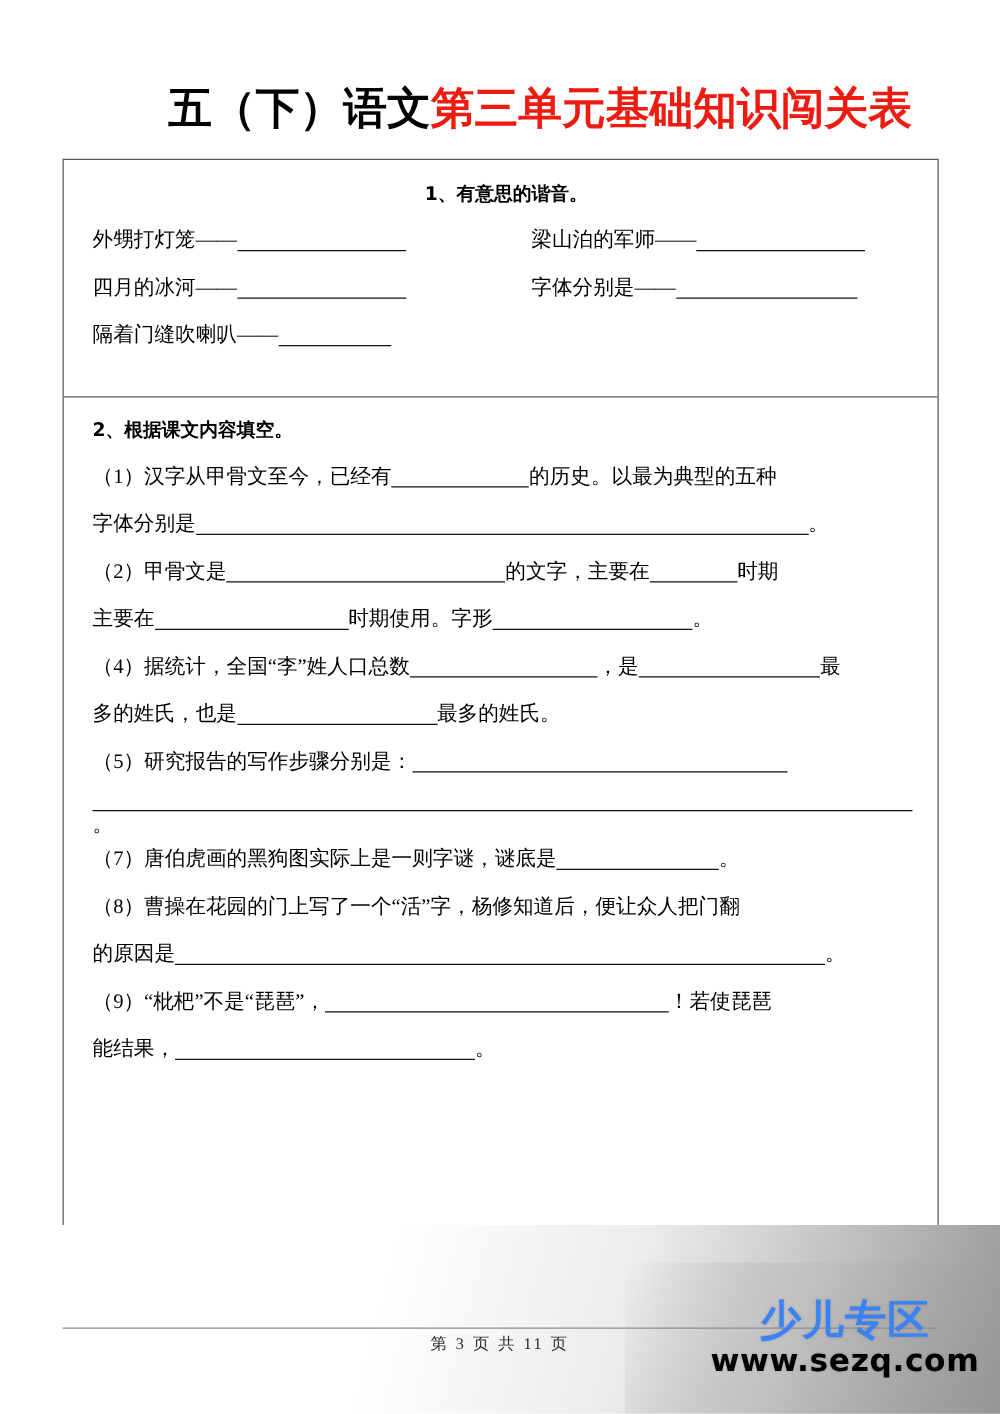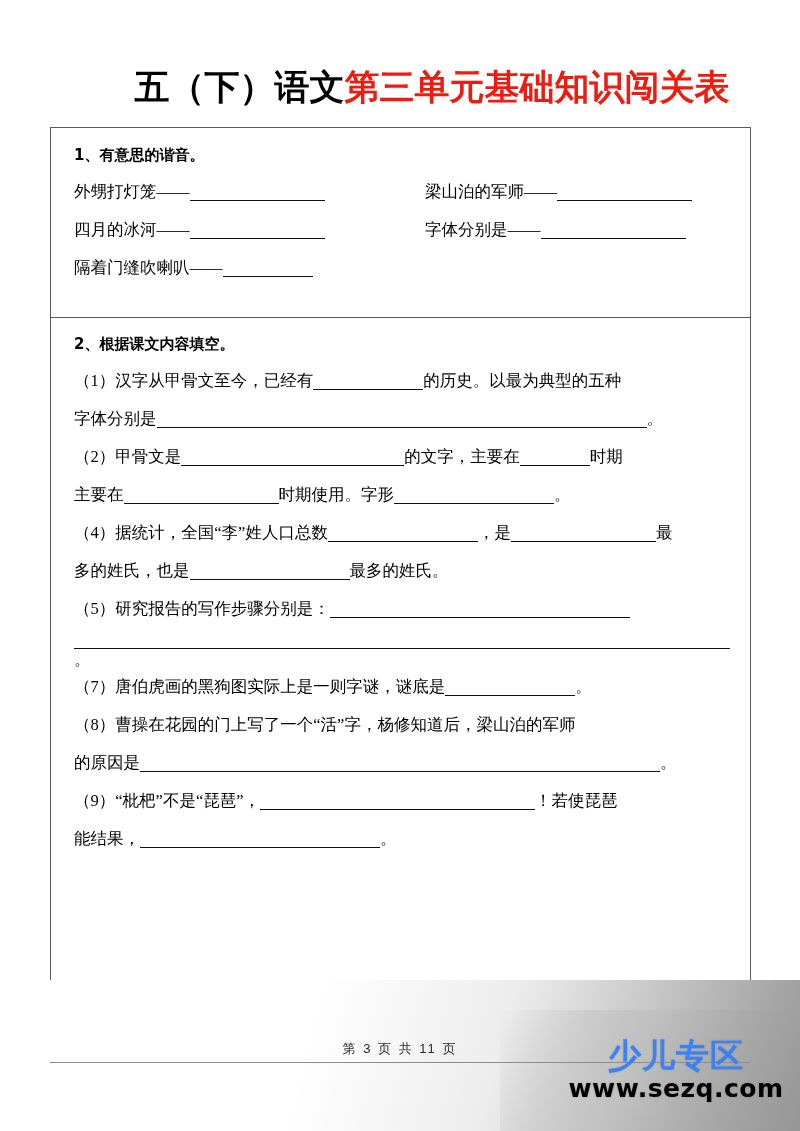--- a/index.html
+++ b/index.html
@@ -80,20 +80,21 @@
     background: transparent;
   }
   .sec {
     box-sizing: border-box;
     padding: 0 14px;
   }
   .sec-1 {
     height: 190px;
     border-bottom: 1.5px solid #5a5a5a;
     padding-top: 12px;
+    text-align: center;
   }
   .sec-2 {
     padding-top: 11px;
   }
 
   .heading {
     font-family: "DejaVu Sans", "Liberation Sans", sans-serif;
     font-weight: bold;
     font-size: 15px;
     color: #000;
@@ -145,27 +146,27 @@
     position: absolute;
     left: 50px;
     top: 1062px;
     width: 700px;
     height: 0;
     border-top: 1px solid #8d8d8d;
   }
   .foot-text {
     position: absolute;
     left: 0;
-    top: 1040px;
+    top: 1066px;
     width: 800px;
     text-align: center;
     font-size: 13px;
     color: #2b2b2b;
     letter-spacing: 2px;
-    font-family: Liberation Sans, sans-serif;
+    font-family: Liberation Serif, serif;
   }
 
   
   .wm {
     position: absolute;
     right: 14px;
     top: 1038px;
     width: 220px;
     text-align: center;
     pointer-events: none;
@@ -258,21 +259,21 @@
       </div>
       <div class="longrule">
         <span class="blank" style="width:656px"></span><span>。</span>
       </div>
 
       <div class="row">
         <span>（7）</span><span>唐伯虎画的黑狗图实际上是一则字谜，谜底是</span><span class="blank" style="width:130px"></span><span>。</span>
       </div>
 
       <div class="row">
-        <span>（8）</span><span>曹操在花园的门上写了一个“活”字，杨修知道后，梁山泊的军师</span>
+        <span>（8）</span><span>曹操在花园的门上写了一个“活”字，杨修知道后，便让众人把门翻</span>
       </div>
       <div class="row">
         <span>的原因是</span><span class="blank" style="width:520px"></span><span>。</span>
       </div>
 
       <div class="row">
         <span>（9）</span><span>“枇杷”不是“琵琶”，</span><span class="blank" style="width:275px"></span><span>！若使琵琶</span>
       </div>
       <div class="row">
         <span>能结果，</span><span class="blank" style="width:240px"></span><span>。</span>

